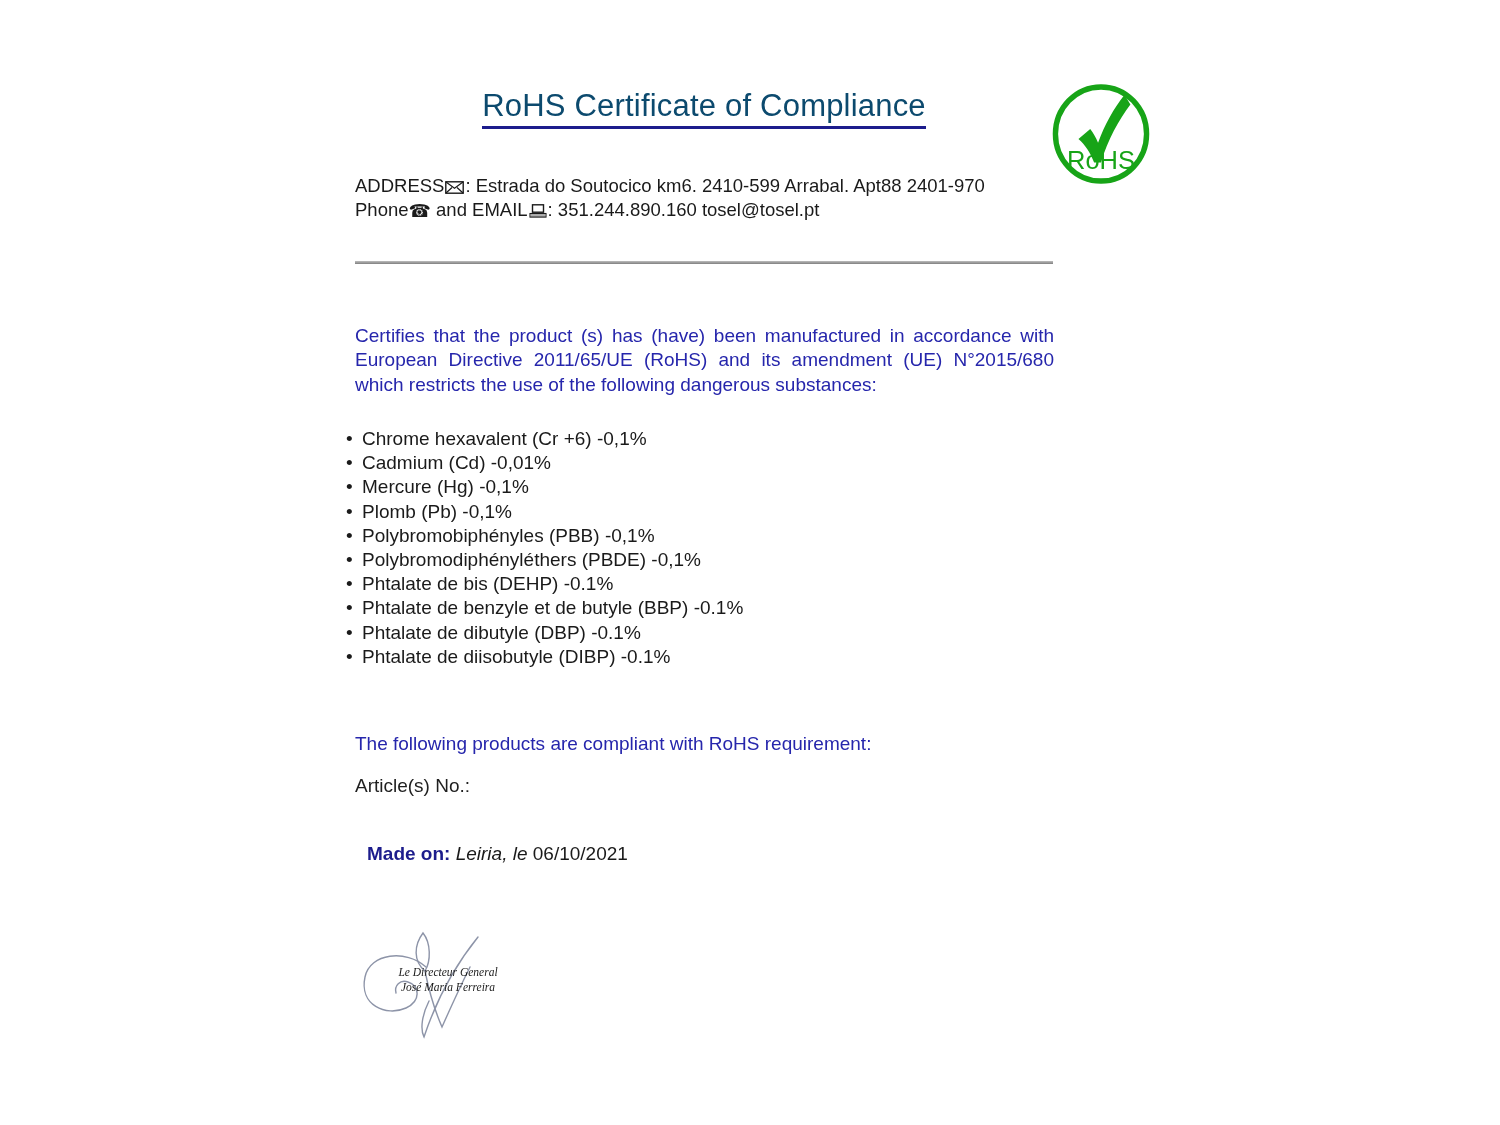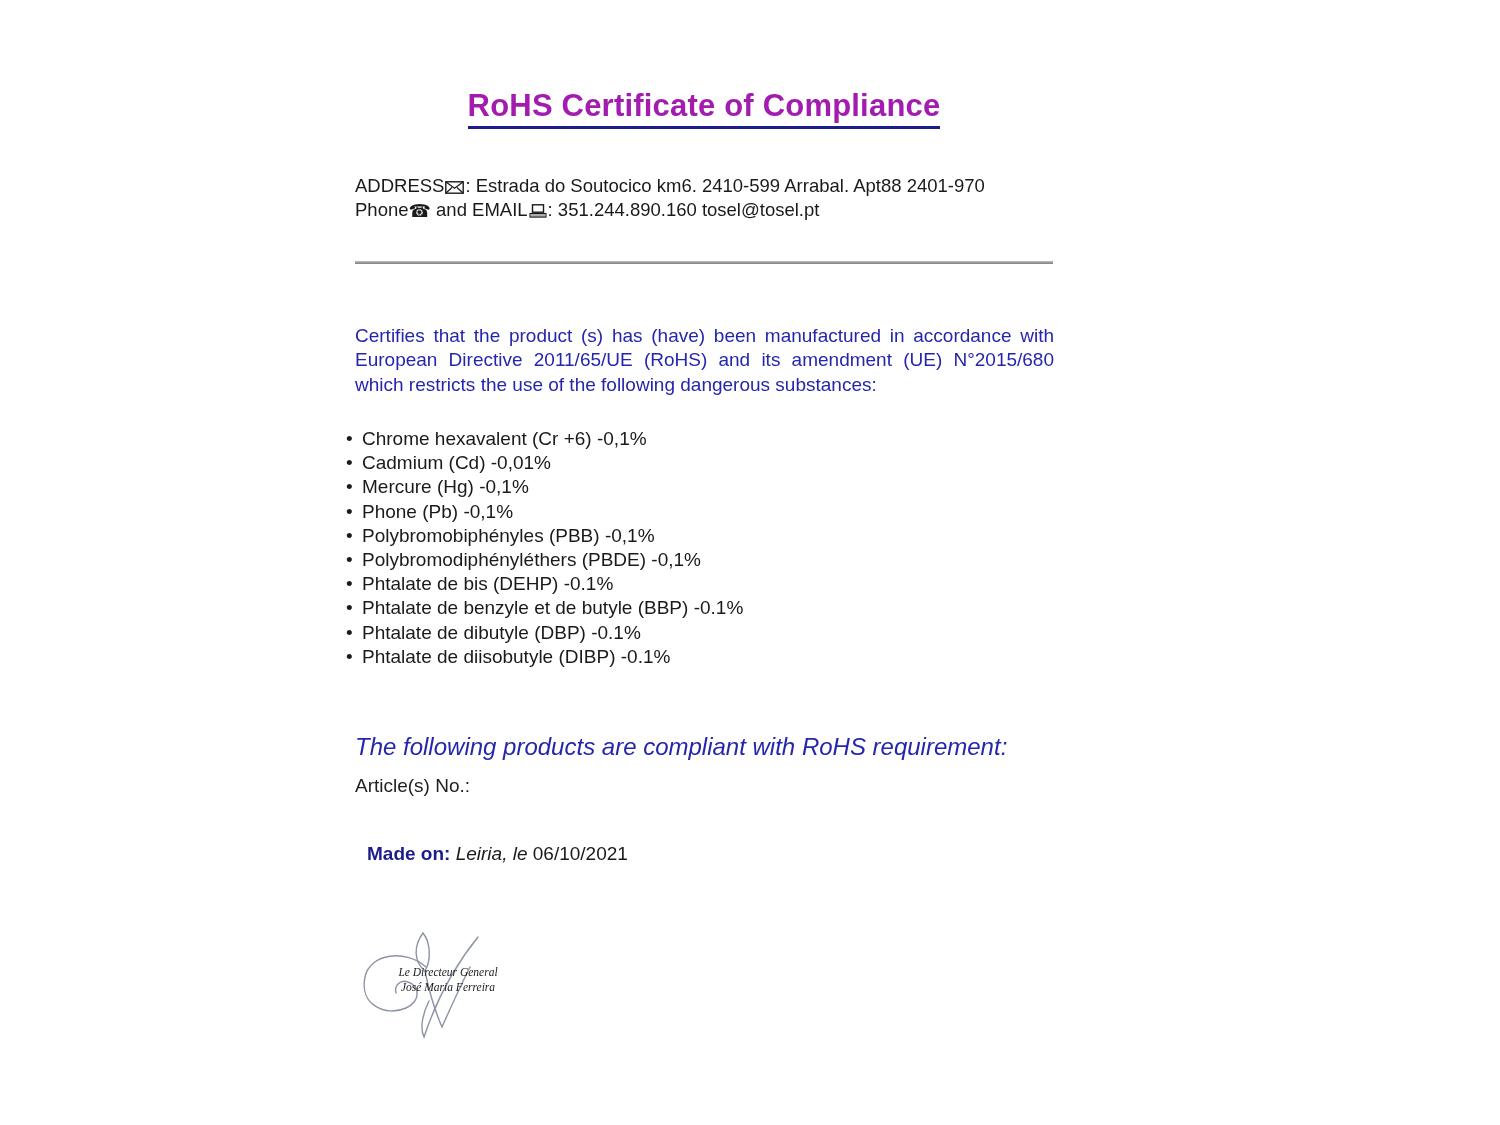--- a/index.html
+++ b/index.html
@@ -14,22 +14,22 @@
   }
   
   .title-wrap {
     position: absolute;
     left: 355px; top: 88px; width: 698px;
     text-align: center;
   }
   .title-text {
     display: inline-block;
     font-size: 31px;
-    font-weight: bold;
-    color: #a21caf;
+    font-weight: normal;
+    color: #0c4a6e;
     border-bottom: 3px solid #1c1c8c;
     padding-bottom: 2px;
     letter-spacing: 0.2px;
   }
   
   .logo-wrap { position: absolute; left: 1052px; top: 84px; width: 98px; height: 100px; }
   
   .supplier {
     position: absolute; left: 355px; top: 174px; width: 720px;
     font-size: 18.5px; line-height: 24px; color: #1a1a1a;
@@ -58,21 +58,21 @@
     font-size: 19px; line-height: 24.2px; color: #1a1a1a;
   }
   .substances li { padding-left: 16px; position: relative; }
   .substances li::before {
     content: "\2022";
     position: absolute; left: 0; top: 0;
   }
   
   .compliance {
     position: absolute; left: 355px; top: 733px;
-    font-size: 24px; color: #2626ac; font-style: italic;
+    font-size: 19px; color: #2626ac;
   }
   .articles {
     position: absolute; left: 355px; top: 775px;
     font-size: 19px; color: #1f1f1f;
   }
   .made-on { position: absolute; left: 355px; top: 843px; font-size: 19px; }
   .tech-mgr { position: absolute; left: 355px; top: 891px; font-size: 19px; }
   .navy-label { font-weight: bold; color: #1c1c8c; margin-left: 12px; }
   .italic-val { font-style: italic; color: #1a1a1a; }
   .plain-val { color: #1a1a1a; }
@@ -88,20 +88,27 @@
 </style>
 </head>
 <body>
 
 <div class="page">
 
   <div class="title-wrap">
     <span class="title-text">RoHS Certificate of Compliance</span>
   </div>
 
+  <div class="logo-wrap">
+    <svg width="98" height="100" viewBox="0 0 100 102">
+      <ellipse cx="50" cy="51" rx="46.5" ry="48" fill="none" stroke="#17a417" stroke-width="5.5"></ellipse>
+      <path fill="#17a417" d="M27 56 L39 46 C42 50 45 55 47 60 C54 41 63 25 74 11 L80 21 C68 37 57 57 50 80 L43 80 C39 70 34 62 27 56 Z"></path>
+      <text x="50" y="87" text-anchor="middle" font-family="Liberation Sans, sans-serif" font-size="26" fill="#17a417">RoHS</text>
+    </svg>
+  </div>
 
   <div class="supplier">
     <div class="line">
       <span>ADDRESS</span><svg class="inline-icon" width="19" height="13" viewBox="0 0 19 13">
           <rect x="0.8" y="0.8" width="17.4" height="11.4" fill="none" stroke="#1a1a1a" stroke-width="1.4"></rect>
           <path d="M1 1 L9.5 7.2 L18 1" fill="none" stroke="#1a1a1a" stroke-width="1.2"></path>
           <path d="M1 12 L7 6.5 M18 12 L12 6.5" fill="none" stroke="#1a1a1a" stroke-width="1.2"></path>
         </svg><span>: Estrada do Soutocico km6. 2410-599 Arrabal. Apt88 2401-970</span>
     </div>
     <div class="line">
@@ -114,21 +121,21 @@
   </div>
 
   <div class="divider"></div>
 
   <p class="statement">Certifies that the product (s) has (have) been manufactured in accordance with European Directive 2011/65/UE (RoHS) and its amendment (UE) N°2015/680 which restricts the use of the following dangerous substances:</p>
 
   <ul class="substances">
     <li>Chrome hexavalent (Cr +6) -0,1%</li>
     <li>Cadmium (Cd) -0,01%</li>
     <li>Mercure (Hg) -0,1%</li>
-    <li>Phone (Pb) -0,1%</li>
+    <li>Plomb (Pb) -0,1%</li>
     <li>Polybromobiphényles (PBB) -0,1%</li>
     <li>Polybromodiphényléthers (PBDE) -0,1%</li>
     <li>Phtalate de bis (DEHP) -0.1%</li>
     <li>Phtalate de benzyle et de butyle (BBP) -0.1%</li>
     <li>Phtalate de dibutyle (DBP) -0.1%</li>
     <li>Phtalate de diisobutyle (DIBP) -0.1%</li>
   </ul>
 
   <div class="compliance">The following products are compliant with RoHS requirement:</div>
 

